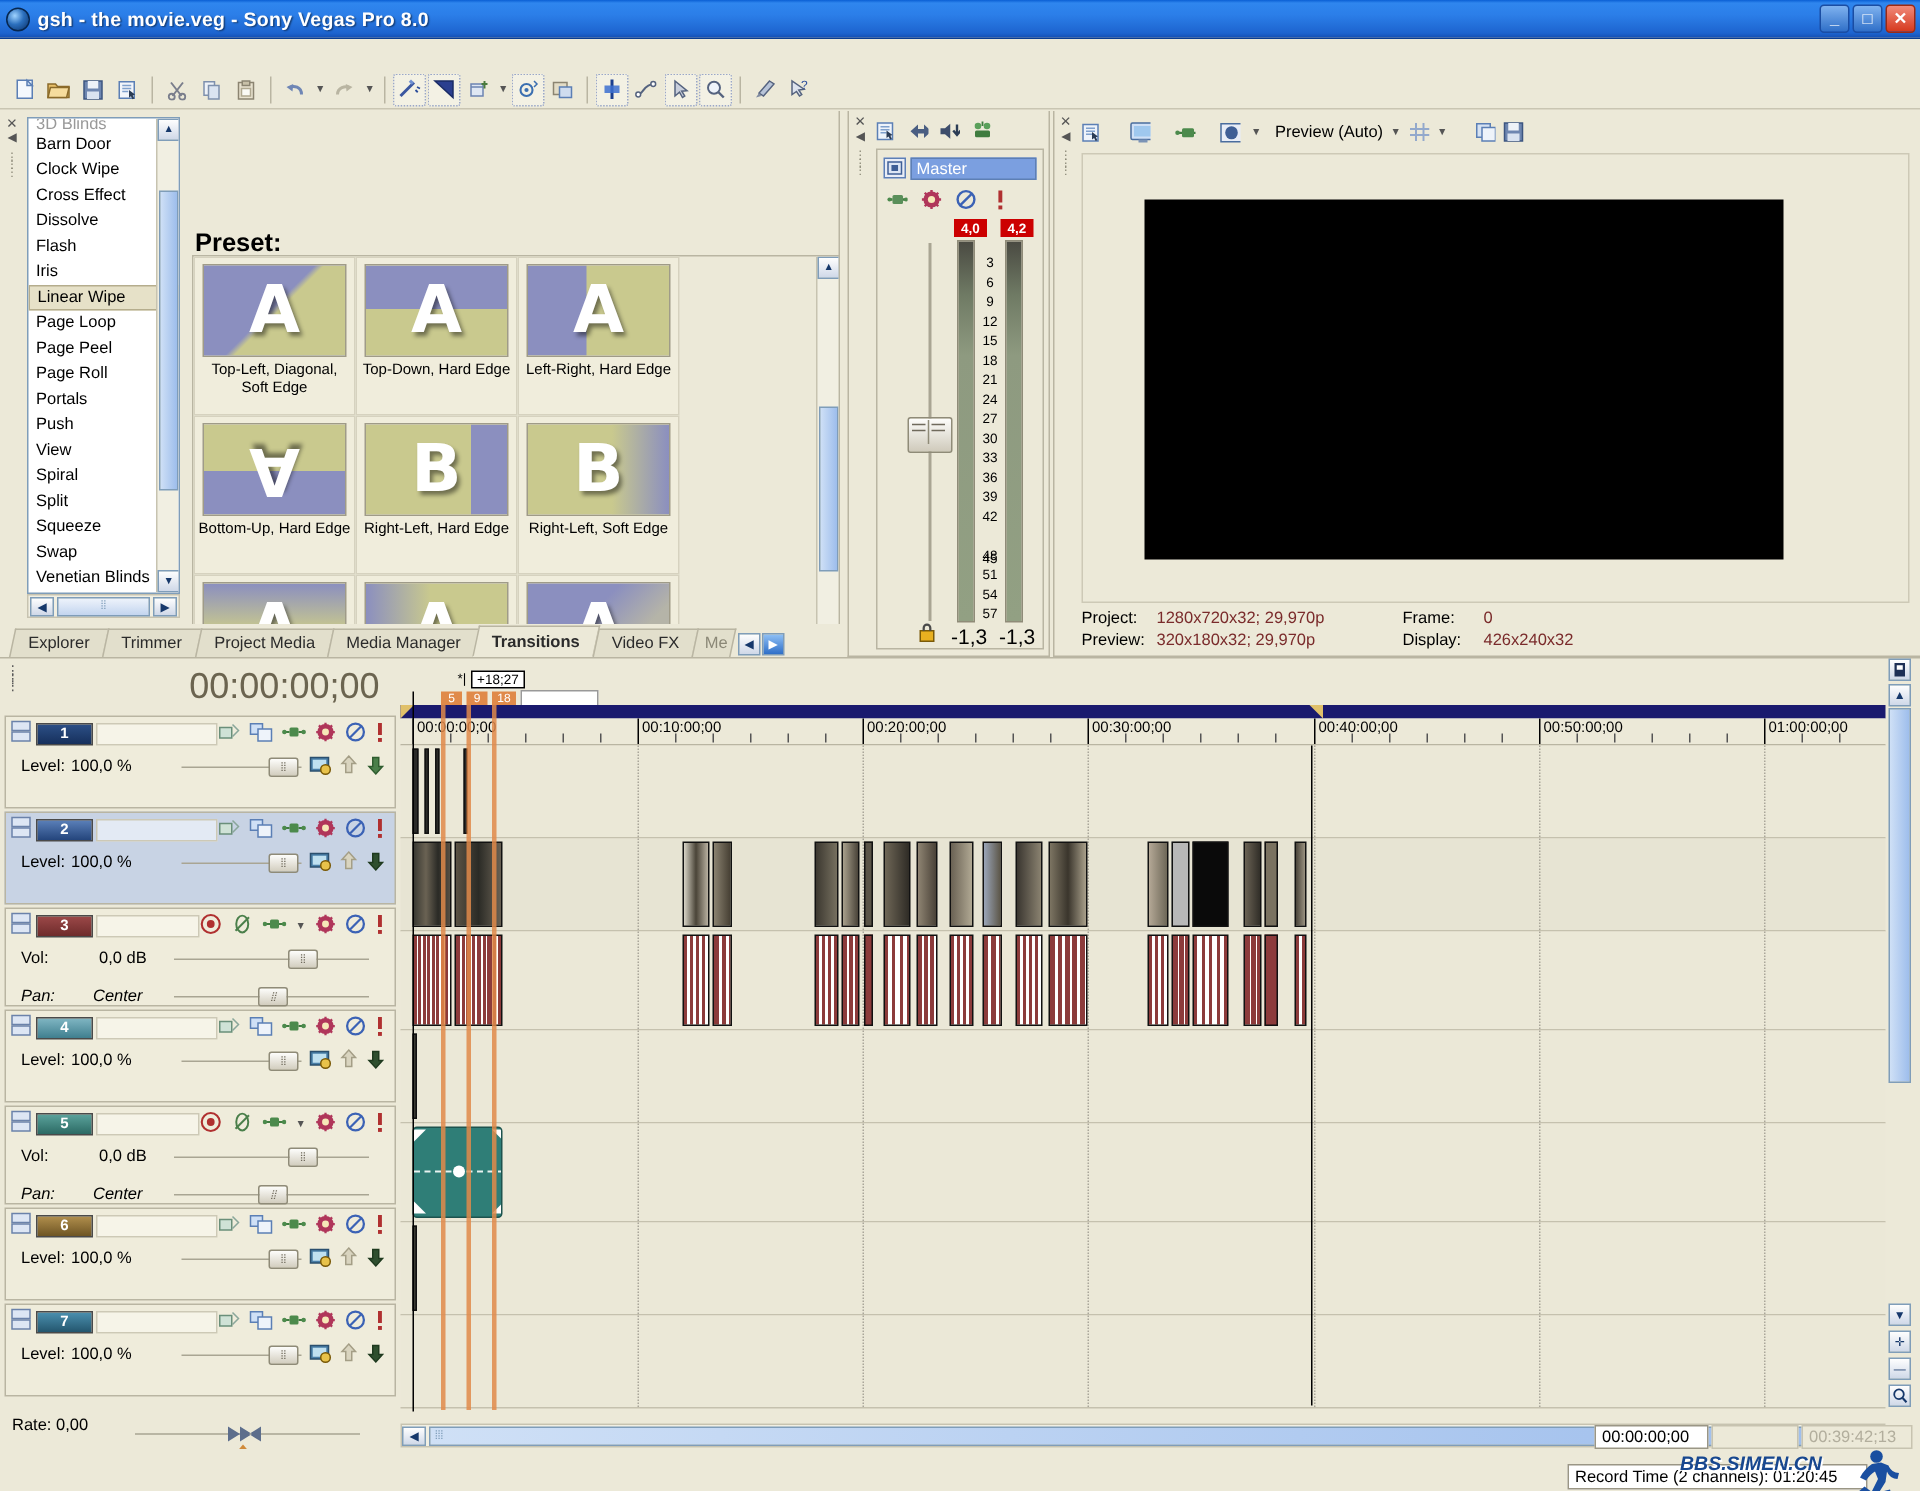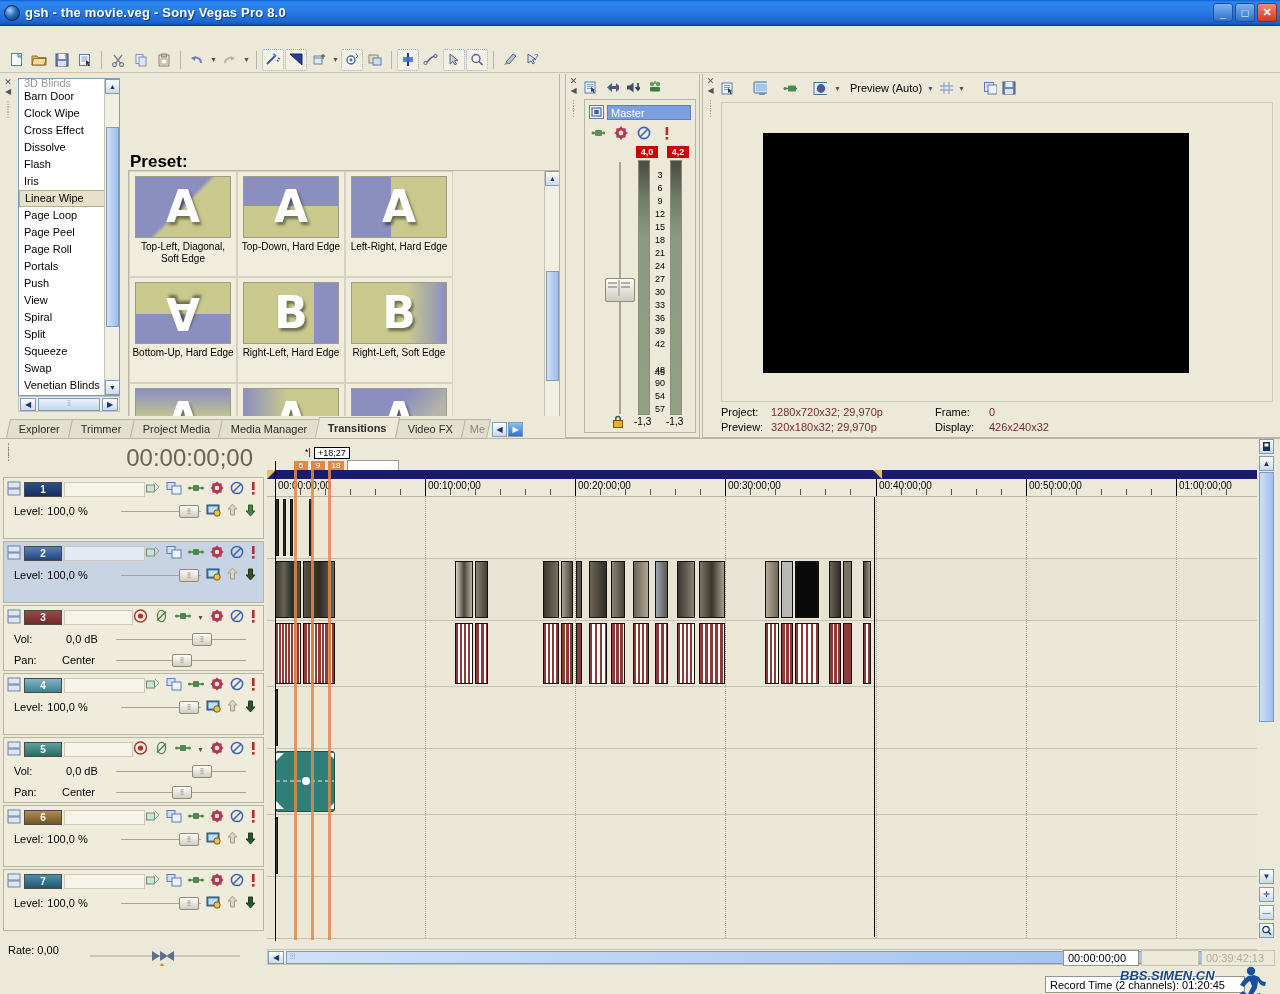--- a/index.html
+++ b/index.html
@@ -133,21 +133,21 @@
   .mx-inner{ position:absolute; left:18px; top:25px; width:112px; height:334px; background:#ece9d8; border:1px solid #b9b5a2;}
   .mx-name{ position:absolute; left:4px; top:4px; width:102px; height:16px; display:flex; align-items:center; gap:3px;}
   .mx-nameicon{ width:15px;height:14px;border:1px solid #5d7fb5;background:#e9edf6;display:flex;align-items:center;justify-content:center;}
   .mx-namefield{ flex:1; height:15px; background:#7b9fe0; color:#fff; font-size:11px; padding-left:3px; line-height:15px; border:1px solid #5d7fb5;}
   .mx-btnrow{ position:absolute; left:6px; top:24px; width:100px; height:18px; display:flex; align-items:center; gap:9px;}
   .peakbox{ position:absolute; height:12px; background:#cc0000; color:#fff; font-size:9px; display:flex; align-items:center; justify-content:center; font-weight:bold;}
   .meter{ position:absolute; width:14px; background:linear-gradient(180deg,#4a4a42 0%,#6f7a64 14%, #8e9a80 30%, #92a083 100%); border:1px solid #8f8b78;}
   .mx-scale{ position:absolute; font-size:9px; color:#000; text-align:center; width:22px;}
   .fader-track{ position:absolute; width:2px; background:#a9a593;}
   .fader-knob{ position:absolute; width:30px;height:24px;background:linear-gradient(180deg,#fdfdfb,#cfcabb); border:1px solid #8f8b78; border-radius:2px;}
-  .mx-bottom{ position:absolute; font-size:10px; color:#000;}
+  .mx-bottom{ position:absolute; font-size:14px; color:#000;}
 
   
   .preview{
     position:absolute; left:702px; top:74px; width:578px; height:364px;
     background:#ece9d8; border:1px solid #b9b5a2; border-top:none; border-right:none;
   }
   .pv-grip{ position:absolute; left:2px; top:2px; width:11px; height:350px; color:#555;font-size:9px;text-align:center;}
   .pv-toolbar{ position:absolute; left:18px; top:3px; height:22px; display:flex; align-items:center; gap:5px;}
   .pv-canvas-wrap{ position:absolute; left:18px; top:28px; width:552px; height:300px; background:#ece9d8; border:1px solid #cdc9b6;}
   .pv-video{ position:absolute; left:763px; top:133px; width:426px; height:240px; background:#000;}
@@ -172,21 +172,21 @@
   .trk.sel{ background:#c8d3e4; }
   .trk-row1{ height:22px; display:flex; align-items:center; padding-left:3px; }
   .trk-num{
     width:38px;height:15px;margin-left:3px;display:flex;align-items:center;justify-content:center;
     color:#fff;font-size:10px;font-weight:bold;border:1px solid #4a4a4a;
   }
   .trk-name{ flex:1; height:15px; margin-left:2px; background:#f6f4e8; border:1px solid #cdc9b6;}
   .trk.sel .trk-name{ background:#e3eaf4; }
   .trk-icons{ display:flex; align-items:center; gap:6px; padding-right:6px;}
   .trk-row2{ height:22px; display:flex; align-items:center; font-size:11px; color:#000; padding-left:10px;}
-  .trk-row3{ height:20px; display:flex; align-items:center; font-size:11px; color:#000; padding-left:10px;}
+  .trk-row3{ height:20px; display:flex; align-items:flex-end; font-size:11px; color:#000; padding-left:10px;font-style:italic;}
   .slider{ position:relative; height:12px; background:transparent; }
   .slider .sl-line{ position:absolute; top:6px; left:0; right:0; height:1px; background:#a9a593;}
   .slider .sl-knob{ position:absolute; top:0; width:20px;height:13px;background:linear-gradient(180deg,#fdfdfb,#d2cdbe);border:1px solid #8f8b78;border-radius:2px; display:flex;align-items:center;justify-content:center;color:#6f6a5c;font-size:8px;}
   .mini-icon{ width:14px;height:14px; display:inline-flex; align-items:center; justify-content:center;}
 
   .tracks-canvas{ position:absolute; left:267px; top:0px; width:990px; height:508px; }
   .marker-bar{ position:absolute; left:0; top:22px; width:990px; height:9px; background:#ece9d8;}
   .loop-bar{ position:absolute; left:0; top:31px; width:990px; height:9px; background:#1a1a6e;}
   .ruler{ position:absolute; left:0; top:40px; width:990px; height:18px; background:#ece9d8; border-bottom:1px solid #b9b5a2;}
   .rl-label{ position:absolute; top:1px; font-size:10px; color:#000; padding-left:3px; white-space:nowrap;}
@@ -623,21 +623,21 @@
         <div class="mx-scale" style="left:0;top:88px">21</div>
         <div class="mx-scale" style="left:0;top:101px">24</div>
         <div class="mx-scale" style="left:0;top:114px">27</div>
         <div class="mx-scale" style="left:0;top:127px">30</div>
         <div class="mx-scale" style="left:0;top:140px">33</div>
         <div class="mx-scale" style="left:0;top:153px">36</div>
         <div class="mx-scale" style="left:0;top:166px">39</div>
         <div class="mx-scale" style="left:0;top:179px">42</div>
         <div class="mx-scale" style="left:0;top:207px">45</div>
         <div class="mx-scale" style="left:0;top:205px">48</div>
-        <div class="mx-scale" style="left:0;top:218px">90</div>
+        <div class="mx-scale" style="left:0;top:218px">51</div>
         <div class="mx-scale" style="left:0;top:231px">54</div>
         <div class="mx-scale" style="left:0;top:244px">57</div>
       </div>
 
       <div class="fader-track" style="left:34px; top:62px; height:252px;"></div>
       <div class="fader-knob" style="left:20px; top:178px;">
         <svg width="26" height="18">
             <path d="M2 4 h9 M2 8 h9 M15 4 h9 M15 8 h9" stroke="#6f6a5c" stroke-width="1.1"></path>
             <path d="M13 1 v16" stroke="#8f8b78"></path>
           </svg>

